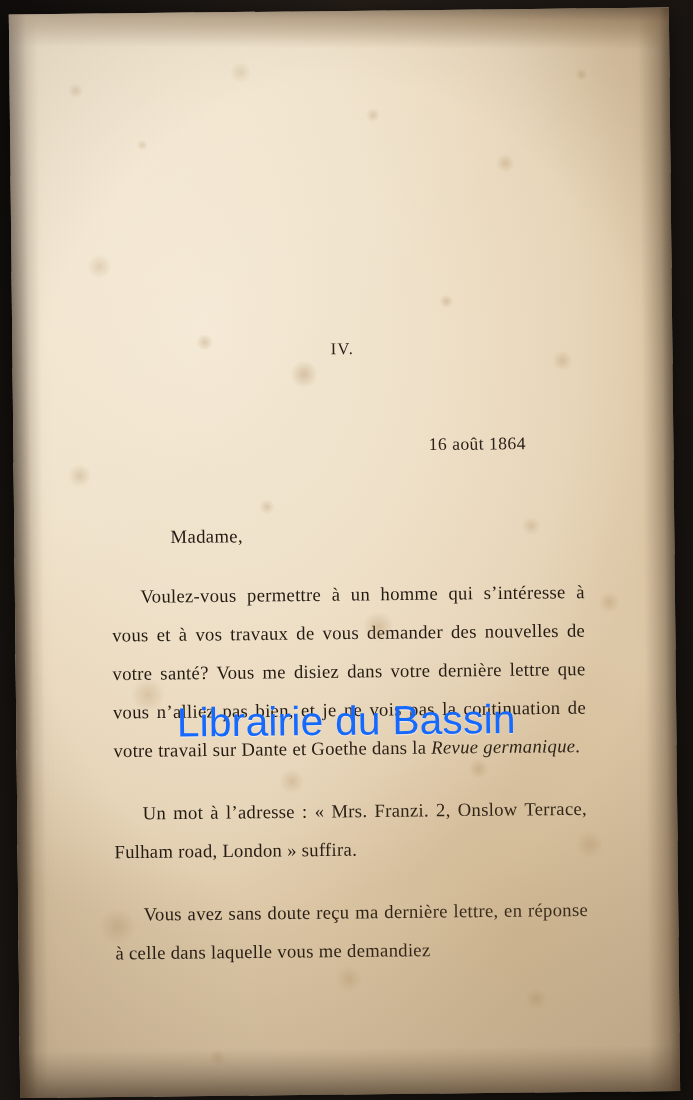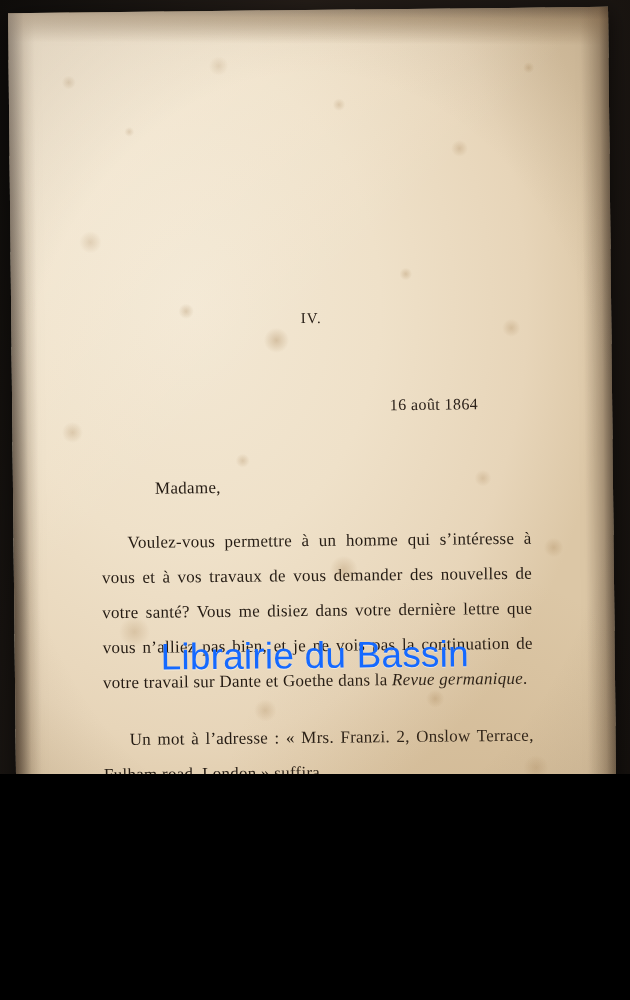--- a/index.html
+++ b/index.html
@@ -10,21 +10,21 @@
   body {
     width: 630px;
     height: 1000px;
     overflow: hidden;
     font-family: "Liberation Serif", serif;
   }
 
   #scan {
     position: relative;
     width: 630px;
-    height: 774px;
+    height: 1000px;
     background: #1c1714;
     overflow: hidden;
   }
 
   
   .backdrop {
     position: absolute;
     inset: 0;
     background:
       linear-gradient(100deg, #0f0d0b 0%, #241d18 40%, #15110e 100%);

